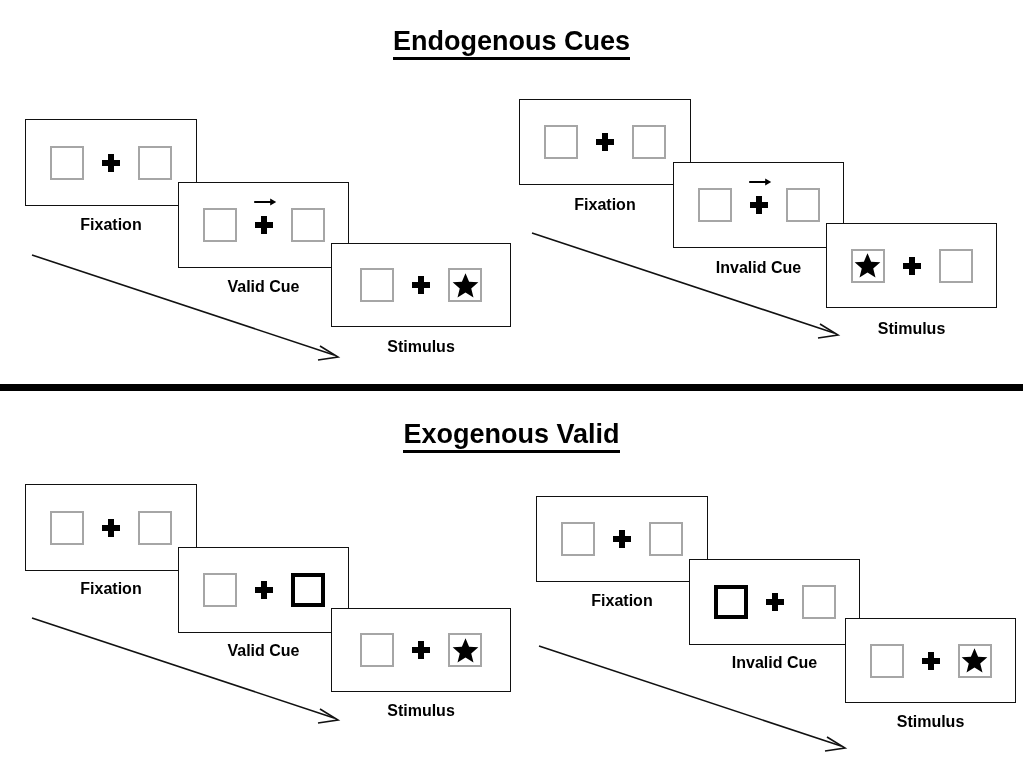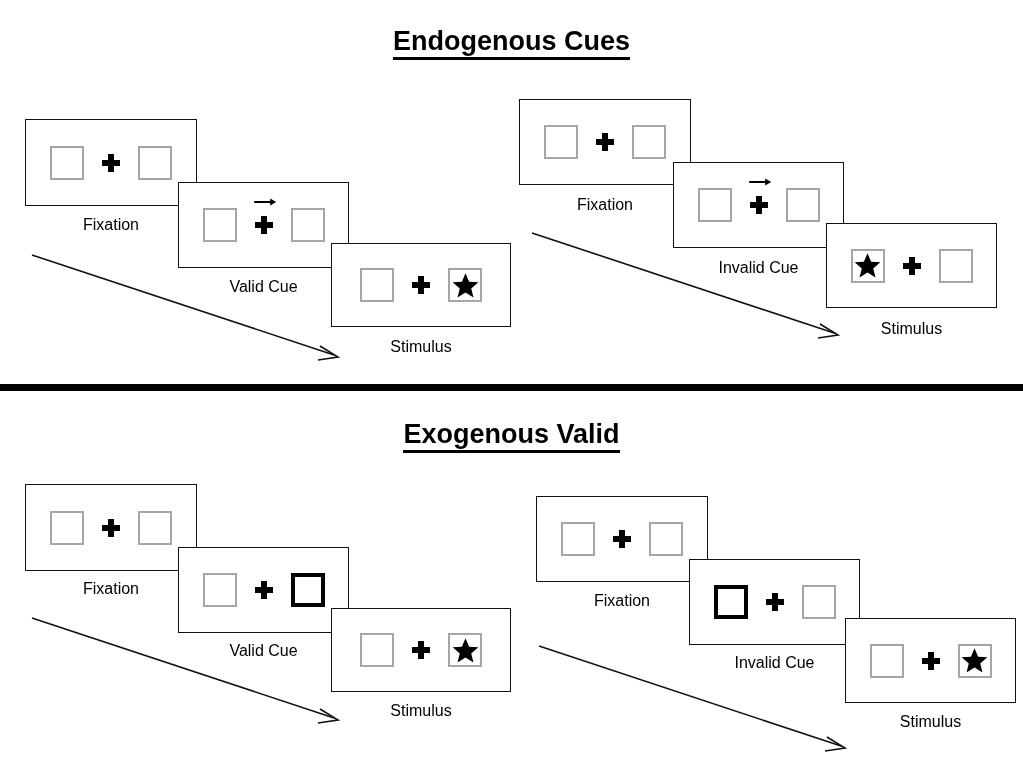--- a/index.html
+++ b/index.html
@@ -88,21 +88,21 @@
   .arrow-cue{
     position:absolute;
     top:-11px;
     left:50%;
     transform:translateX(-45%);
     width:24px;height:10px;
   }
 
   .caption{
     position:absolute;
-    font-weight:normal;
+    font-weight:bold;
     font-size:16px;
     white-space:nowrap;
     text-align:center;
   }
 
   .time-arrow{
     position:absolute;
     overflow:visible;
   }
 </style>

